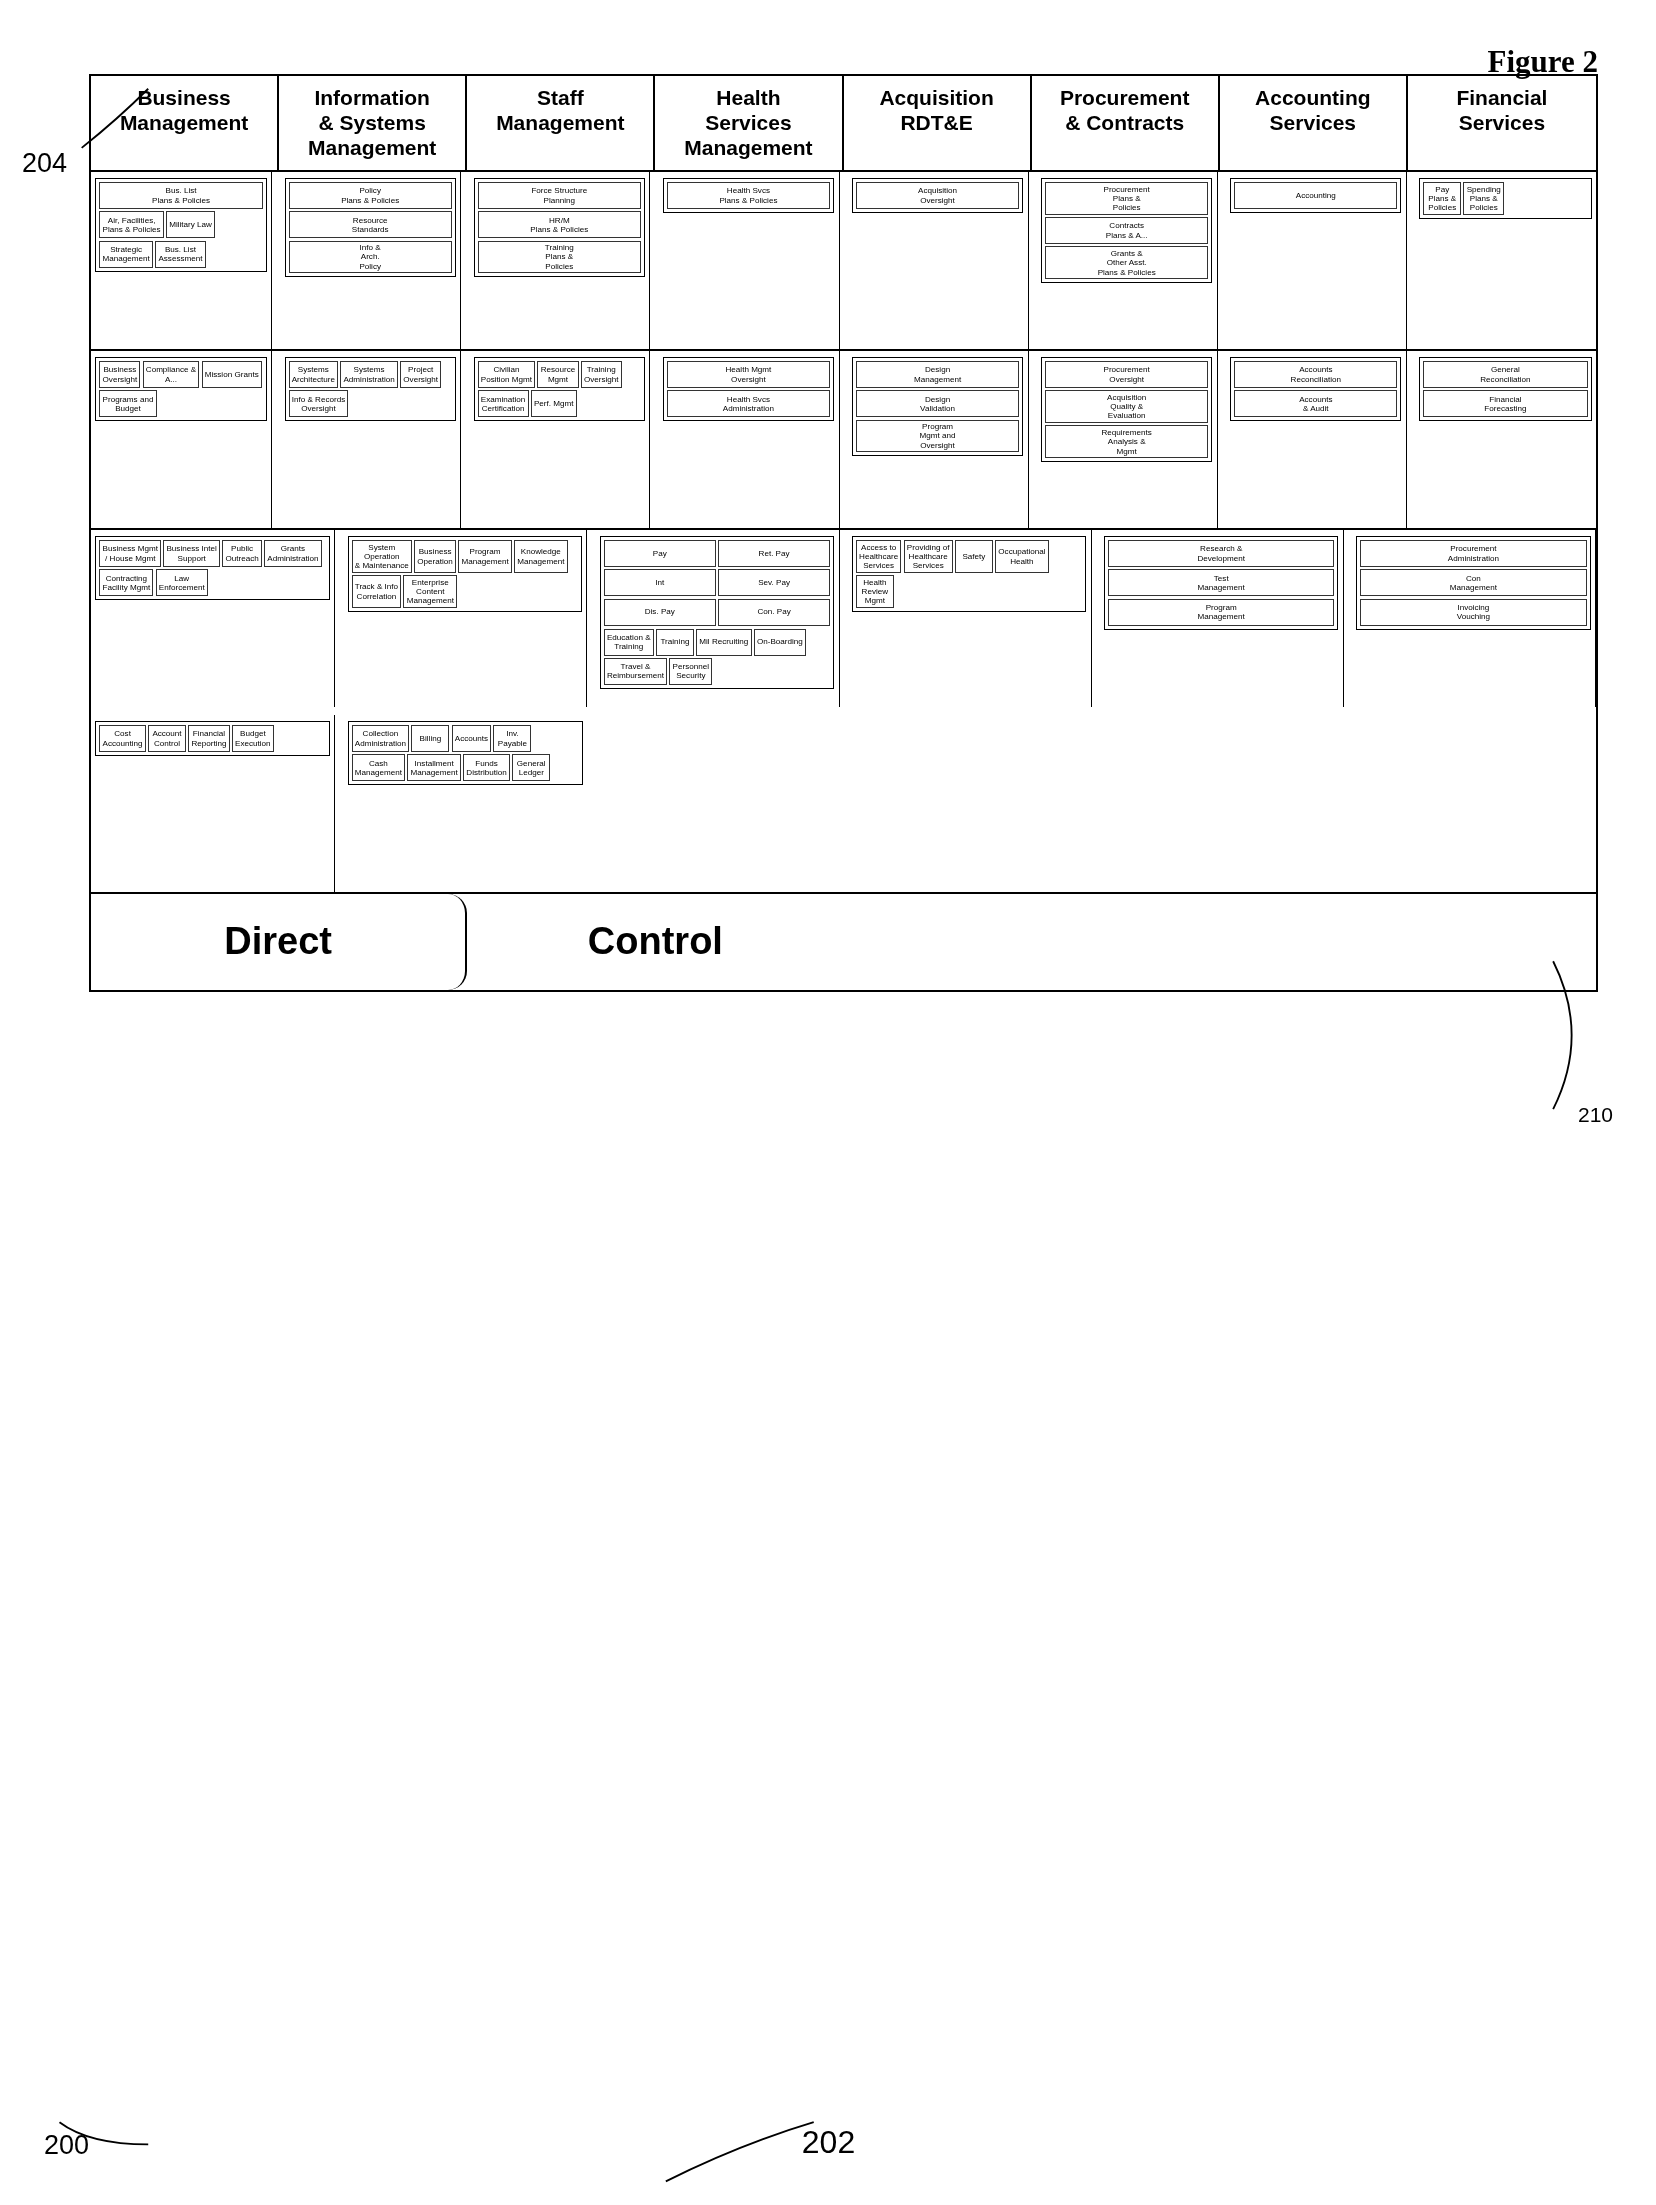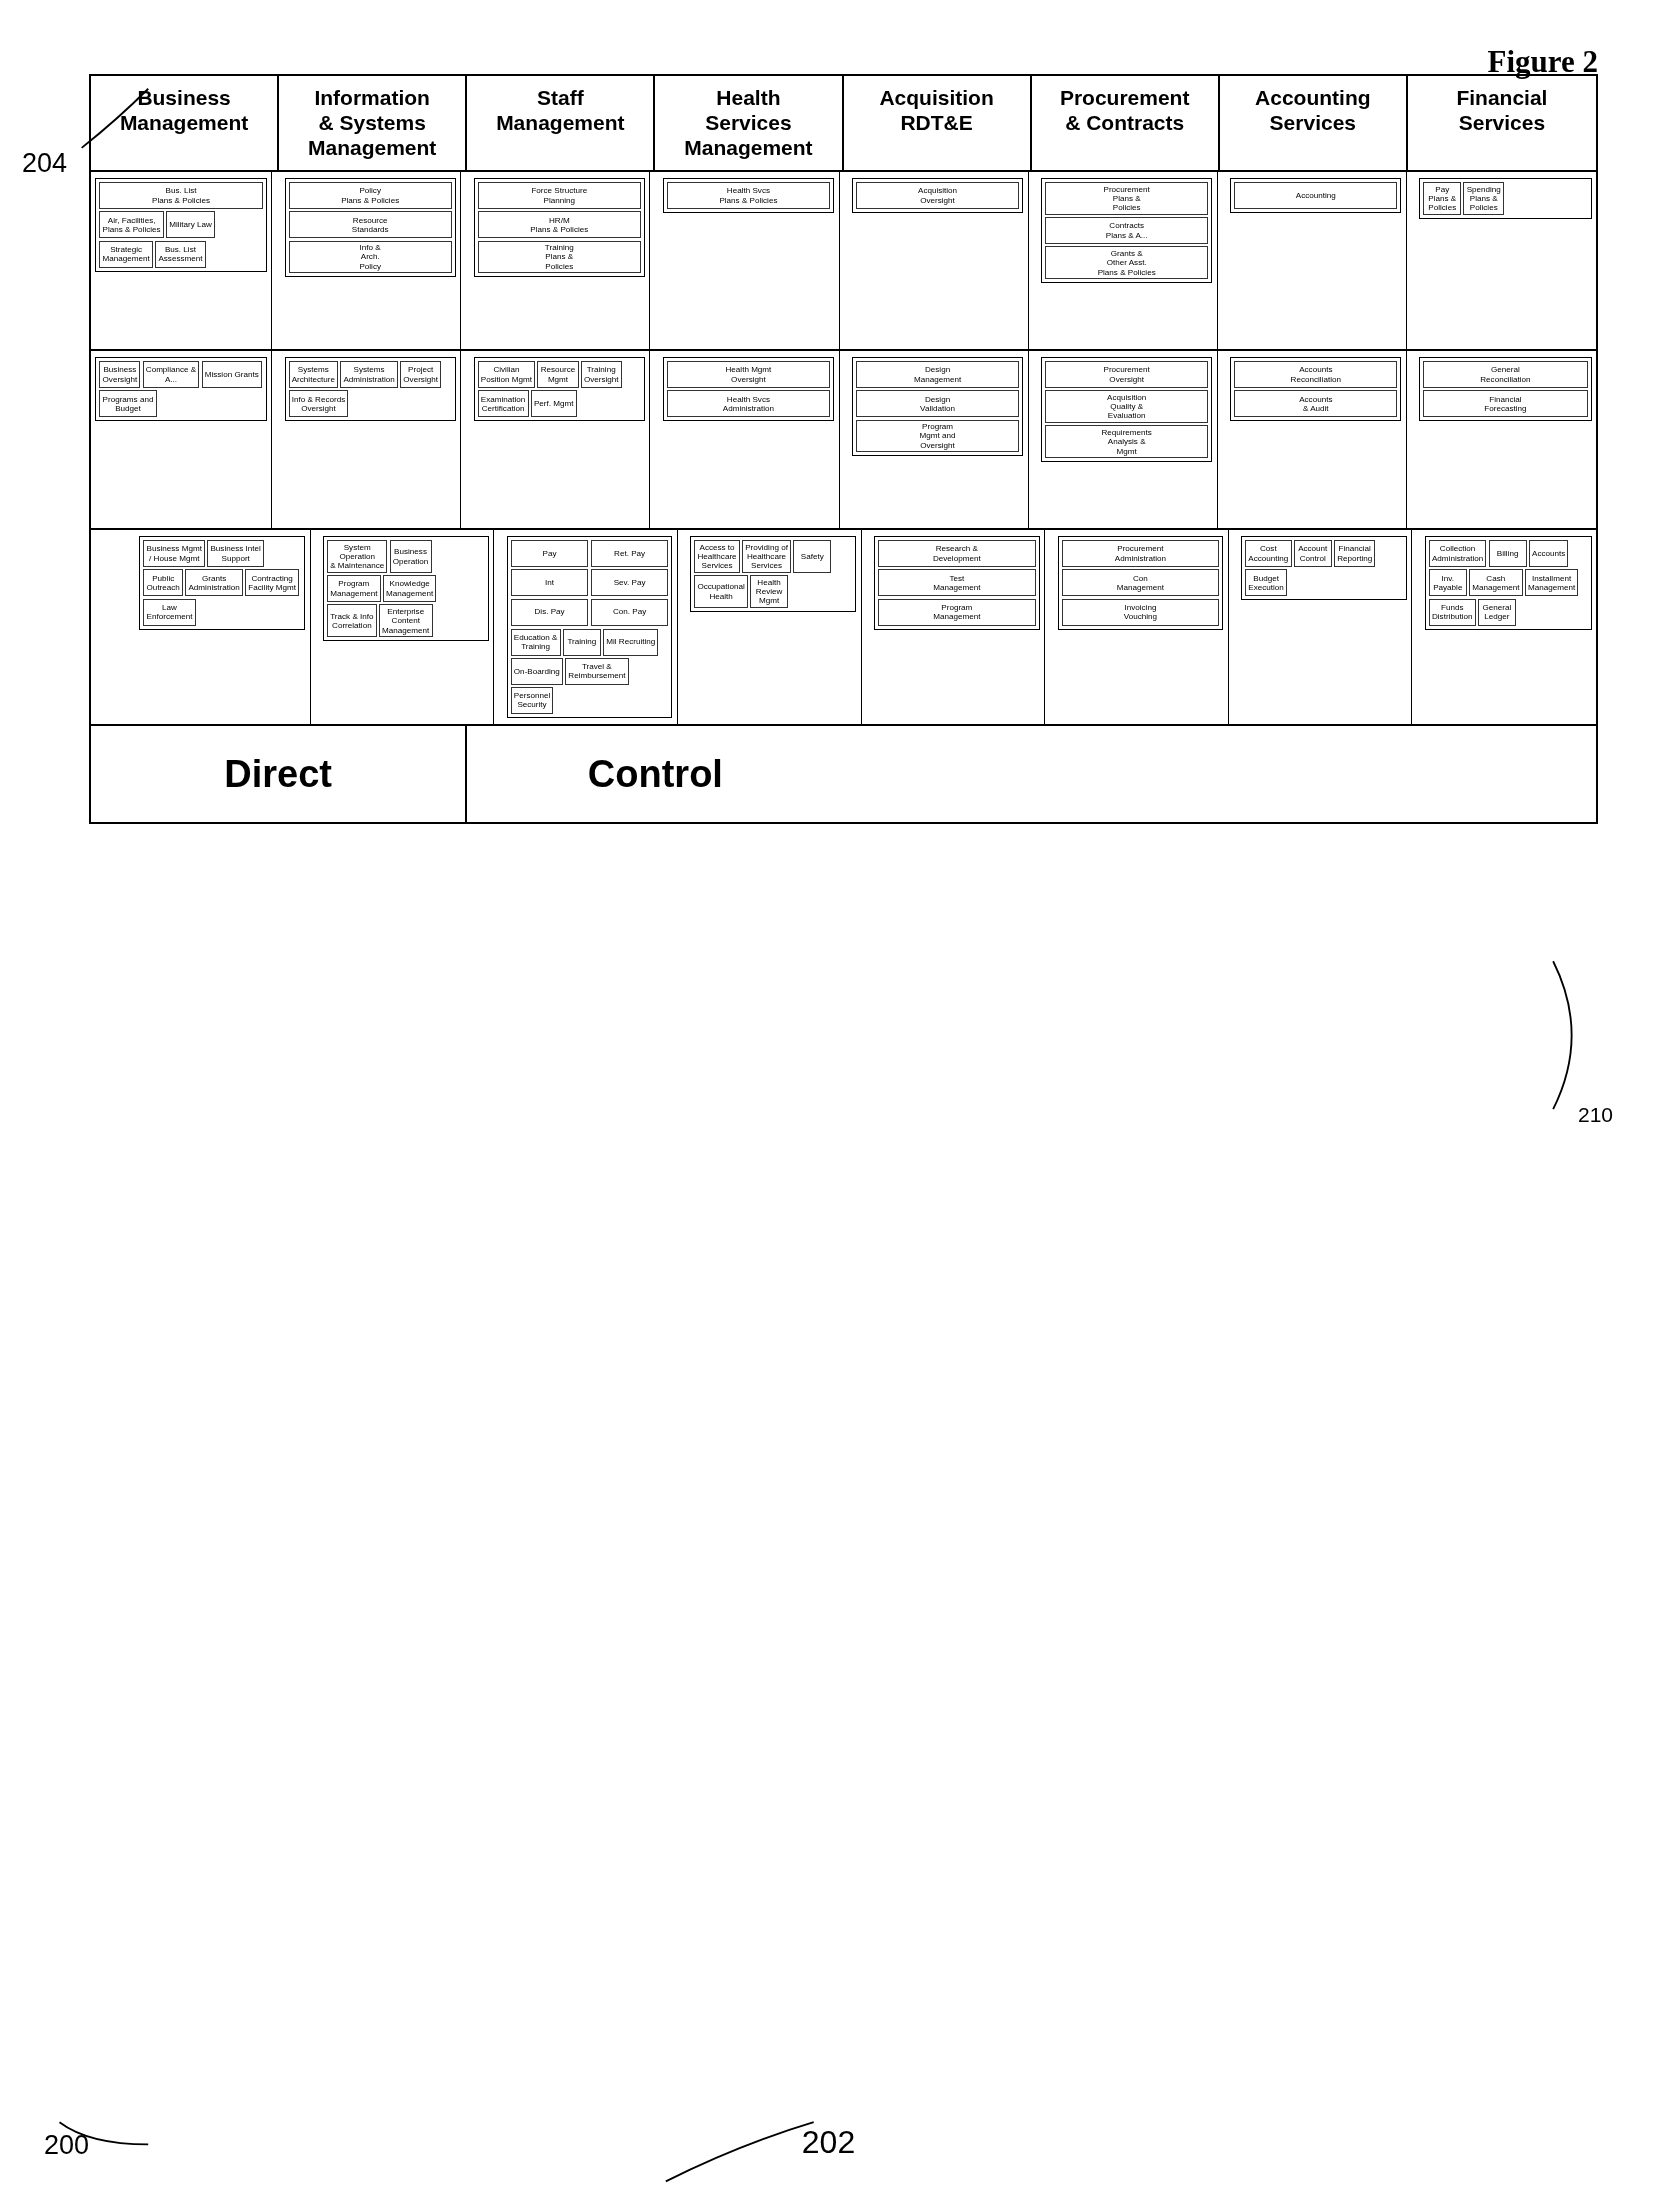--- a/index.html
+++ b/index.html
@@ -80,20 +80,21 @@
     .row-label-cell {
       padding: 15px;
       text-align: center;
       font-weight: bold;
       font-size: 38px;
       border-right: 2.2px solid #000;
       min-height: 96px;
       display: flex;
       align-items: center;
       justify-content: center;
+      border-radius: 19px;
     }
     .row-label-cell:last-child { border-right: none; }
 
     
     .section-direct, .section-control, .section-execute {
       display: grid;
       grid-template-columns: repeat(8, 1fr);
       gap: 8px;
     }
     .section-direct { border-bottom: 1.5px solid #000; }
@@ -316,21 +317,21 @@
     <div class="grid-cell" style="border-right:none;">
       <div class="outer-box">
         <div class="flex-col">
           <div class="sub-box">General<br>Reconciliation</div>
           <div class="sub-box">Financial<br>Forecasting</div>
         </div>
       </div>
     </div>
   </div>
 
-  <div class="section-execute" style="display:grid; grid-template-columns:repeat(8,1fr);margin-left:44px;">
+  <div class="section-execute" style="display:grid; grid-template-columns:repeat(6,1fr);">
 
     <div class="grid-cell">
       <div class="outer-box">
         <div class="flex-wrap">
           <div class="sub-box">Business Mgmt<br>/ House Mgmt</div>
           <div class="sub-box">Business Intel<br>Support</div>
           <div class="sub-box">Public<br>Outreach</div>
           <div class="sub-box">Grants<br>Administration</div>
           <div class="sub-box">Contracting<br>Facility Mgmt</div>
           <div class="sub-box">Law<br>Enforcement</div>

